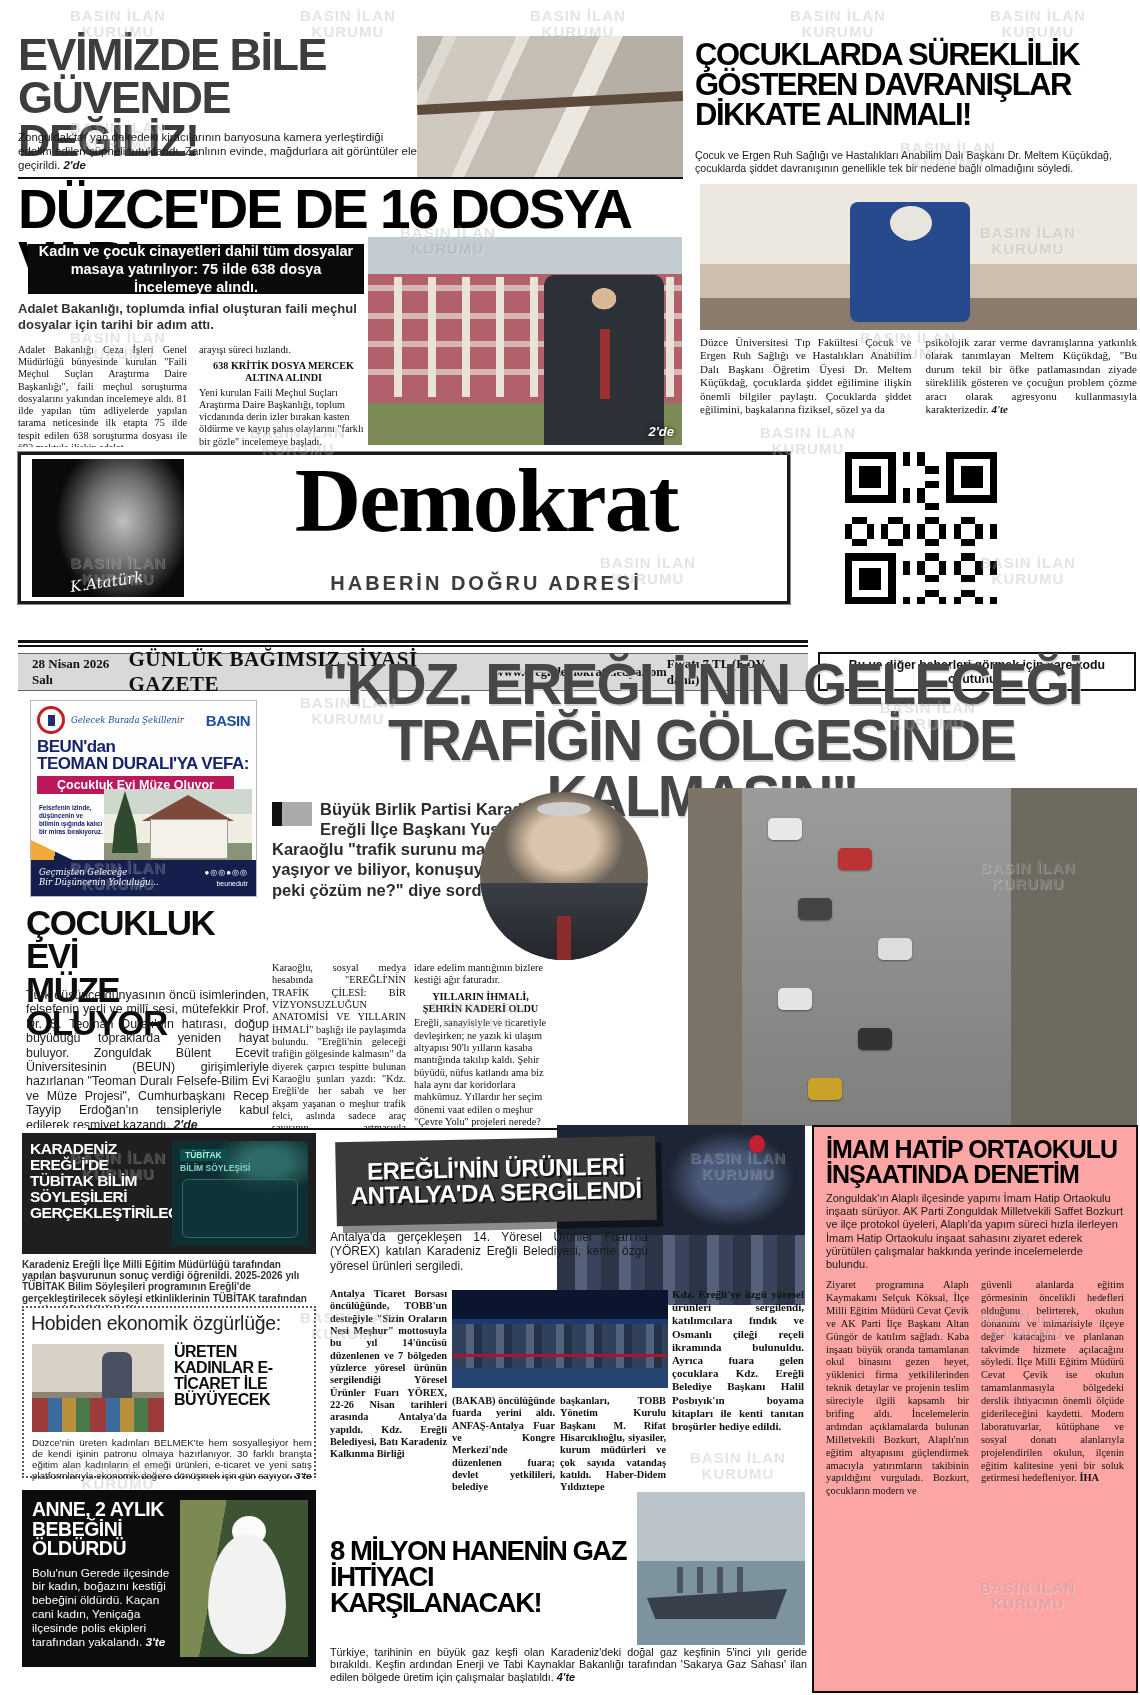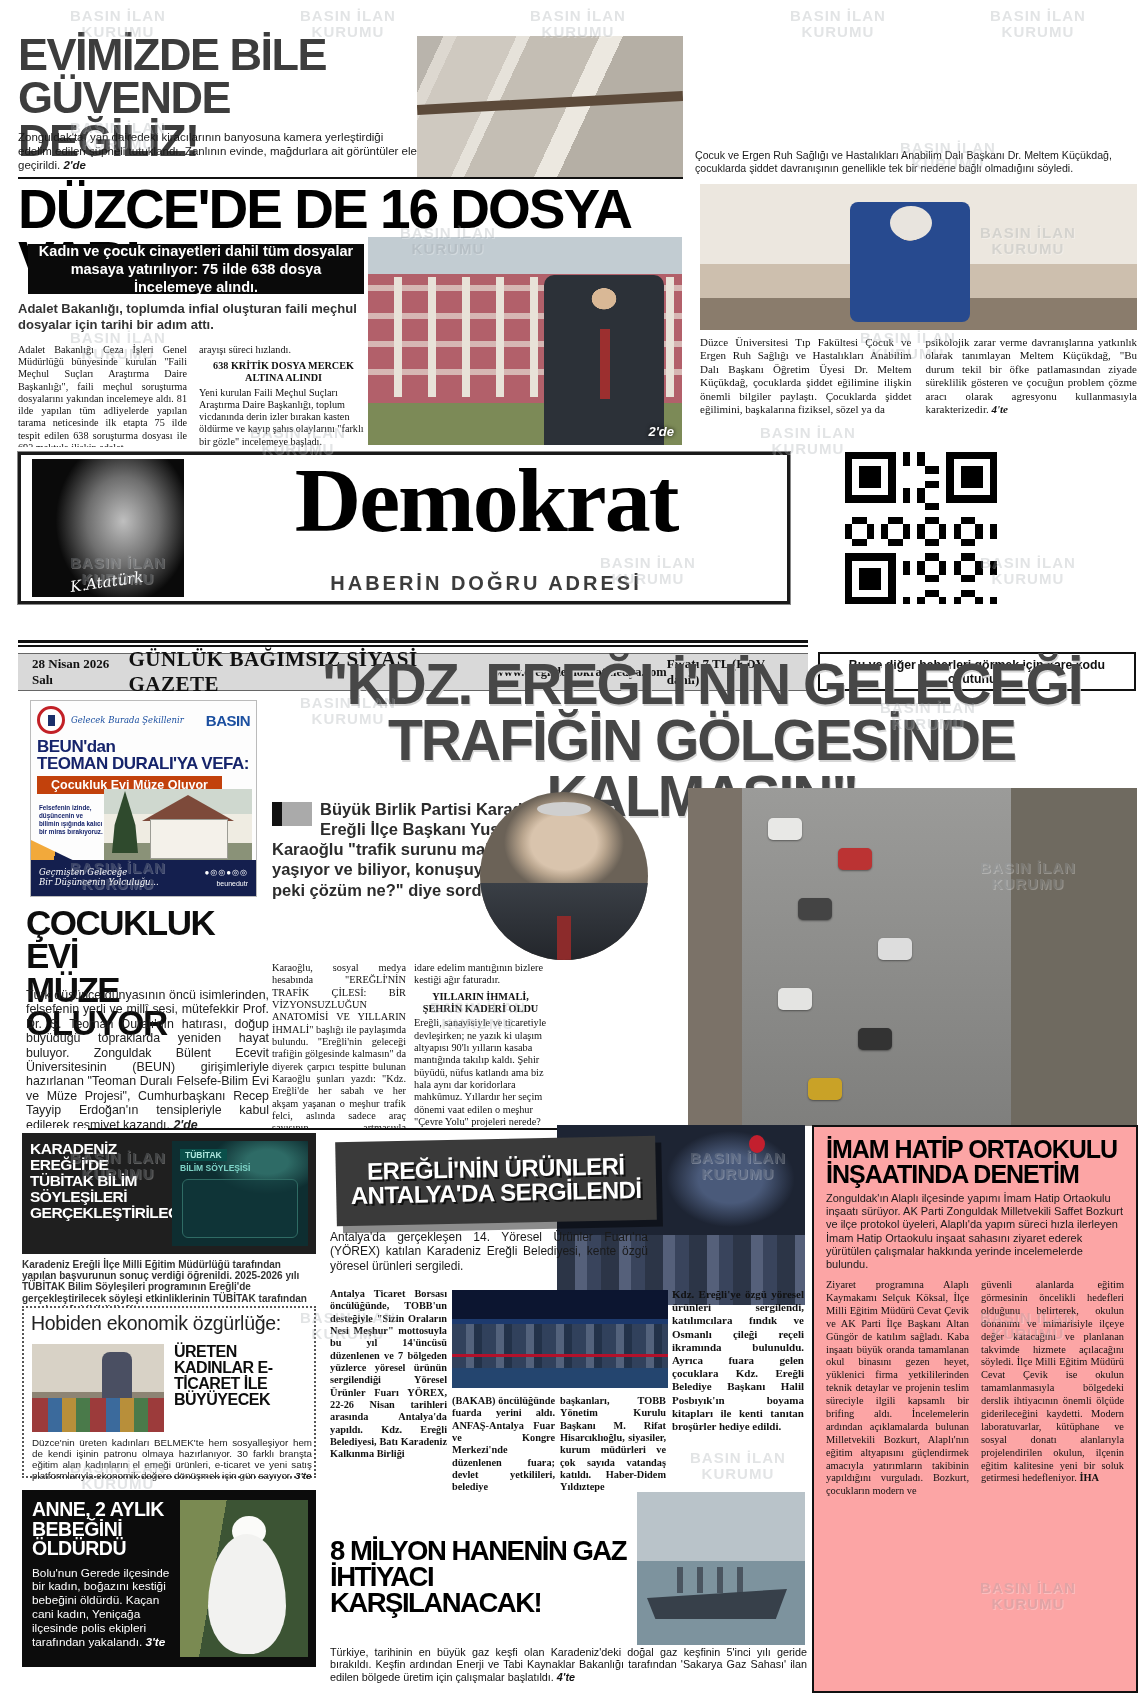--- a/index.html
+++ b/index.html
@@ -62,22 +62,22 @@
   
   .beun{left:30px;top:700px;width:227px;height:197px;border:1px solid #bbb;background:#fdfdfd;
         box-sizing:border-box;}
   .beun-head{display:flex;align-items:center;gap:6px;padding:5px 6px 0 6px;}
   .beun-logo{width:22px;height:22px;border-radius:50%;border:3px solid #c22026;background:#fff;
              display:flex;align-items:center;justify-content:center;}
   .beun-logo i{display:block;width:7px;height:11px;background:#1b2f6b;}
   .beun-script{font-family:"DejaVu Serif",serif;font-style:italic;font-size:8.5px;color:#1b4fa0;line-height:1;}
   .beun-brand{margin-left:auto;font-weight:800;font-size:15px;color:#1b4fa0;letter-spacing:-.5px;}
   .beun-t1{padding:4px 6px 0 6px;font-weight:800;font-size:17px;color:#16246b;letter-spacing:-.5px;line-height:1.02;}
-  .beun-badge{display:inline-block;margin:3px 0 0 6px;background:#c2410c;color:#fff;font-weight:bold;
-              font-size:12.5px;padding:2px 14px;}
+  .beun-badge{display:inline-block;margin:3px 0 0 6px;background:#be185d;color:#fff;font-weight:bold;
+              font-size:12.5px;padding:2px 20px;}
   .beun-note{position:absolute;left:8px;top:103px;width:66px;font-size:6.3px;font-weight:bold;
              color:#16246b;line-height:1.25;}
   .beun-house{position:absolute;right:4px;top:88px;width:148px;height:72px;background:
       linear-gradient(180deg,#cfd8cf 0 35%,#efece2 35% 75%,#8a9278 75% 100%);}
   .beun-house .roof{position:absolute;left:38px;top:6px;width:92px;height:26px;background:#7d4a3a;
       clip-path:polygon(0 100%,50% 0,100% 100%);}
   .beun-house .wall{position:absolute;left:46px;top:30px;width:76px;height:38px;background:#f4f1ea;border:1px solid #9c9c94;}
   .beun-house .tree{position:absolute;left:8px;top:2px;width:26px;height:62px;background:#2f4a2d;
       clip-path:polygon(50% 0,90% 55%,100% 100%,0 100%,10% 55%);}
   .beun-foot{position:absolute;left:0;bottom:0;width:100%;height:36px;background:#141f4e;color:#fff;
@@ -212,20 +212,21 @@
     <div>GÜVENDE DEĞİLİZ!</div>
   </div>
   <div class="abs s1-dek">
     <span>Zonguldak'ta, yan dairedeki kiracılarının banyosuna kamera yerleştirdiği edelim edilen şüpheli tutuklandı. Zanlının evinde, mağdurlara ait görüntüler ele geçirildi.</span>
     <span class="pref">2'de</span>
   </div>
   <div class="photo camera-photo">
       <div class="beam"></div>
     </div>
 
+  <div class="abs hl s2-hl">ÇOCUKLARDA SÜREKLİLİK GÖSTEREN DAVRANIŞLAR DİKKATE ALINMALI!</div>
   <div class="abs s2-dek">Çocuk ve Ergen Ruh Sağlığı ve Hastalıkları Anabilim Dalı Başkanı Dr. Meltem Küçükdağ, çocuklarda şiddet davranışının genellikle tek bir nedene bağlı olmadığını söyledi.</div>
   <div class="photo s2-photo">
     <div class="fig"></div>
     <div class="scarf"></div>
   </div>
   <div class="abs serif s2-cols clip">
     <div class="just">Düzce Üniversitesi Tıp Fakültesi Çocuk ve Ergen Ruh Sağlığı ve Hastalıkları Anabilim Dalı Başkanı Öğretim Üyesi Dr. Meltem Küçükdağ, çocuklarda şiddet eğilimine ilişkin önemli bilgiler paylaştı. Çocuklarda şiddet eğilimini, başkalarına fiziksel, sözel ya da</div>
     <div class="just">
       <span>psikolojik zarar verme davranışlarına yatkınlık olarak tanımlayan Meltem Küçükdağ, "Bu durum tekil bir öfke patlamasından ziyade süreklilik gösteren ve çocuğun problem çözme aracı olarak agresyonu kullanmasıyla karakterizedir.</span>
       <span class="pref">4'te</span>

